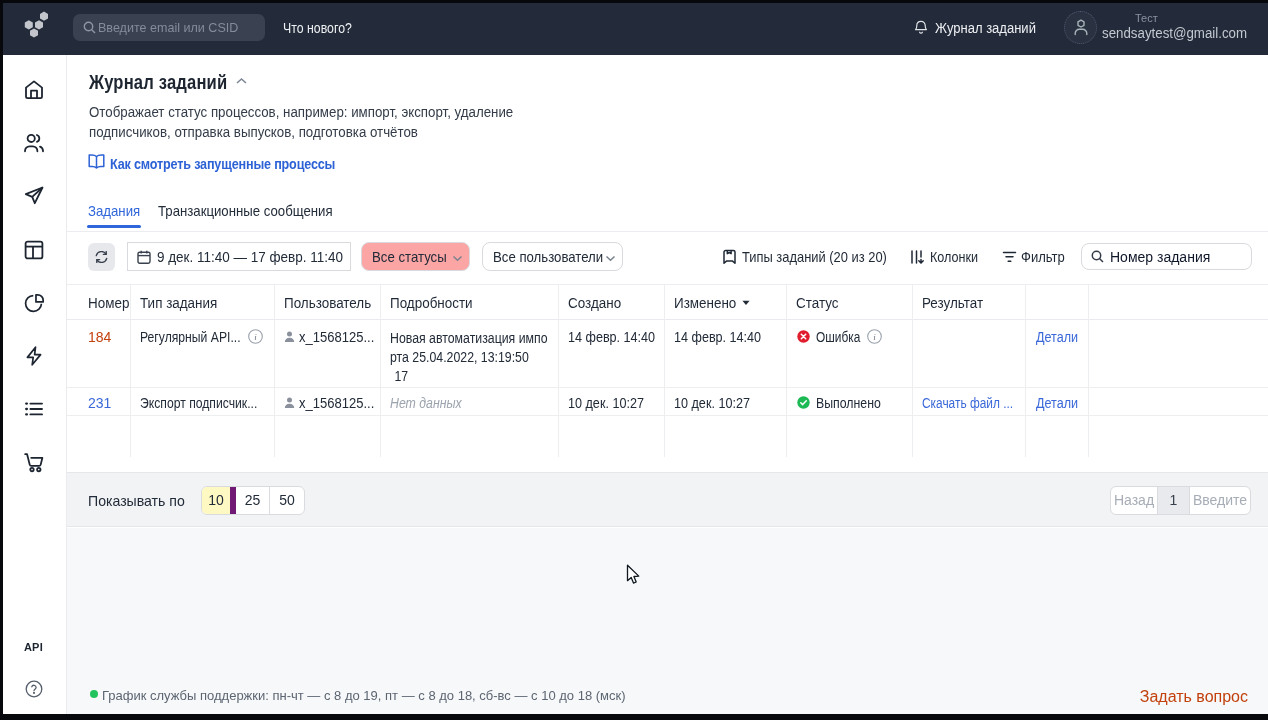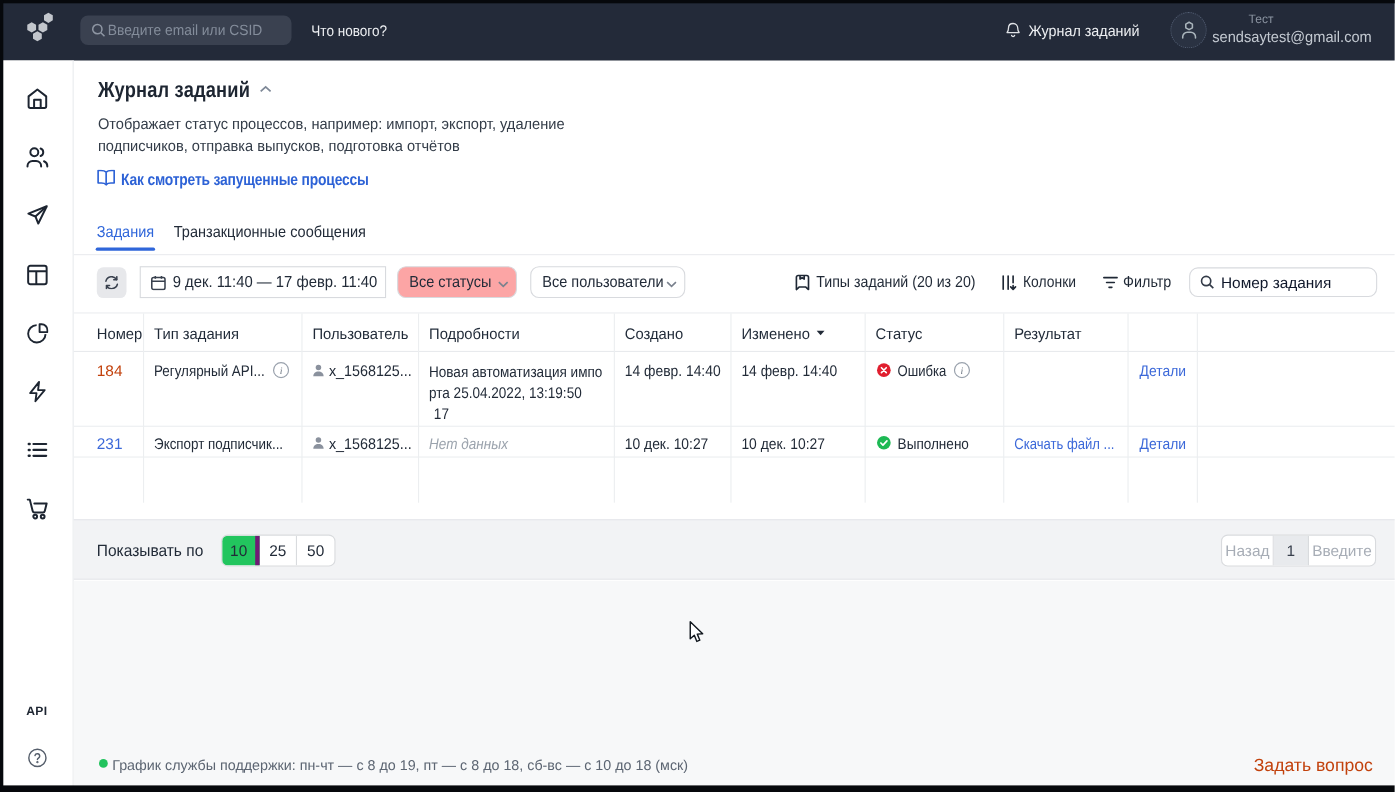--- a/index.html
+++ b/index.html
@@ -254,21 +254,21 @@
   <circle cx="6.5" cy="6.5" r="6.2" fill="#1db954"></circle>
   <path d="M3.8 6.7l1.9 1.9 3.6-3.8" stroke="#fff" stroke-width="1.5" fill="none" stroke-linecap="round" stroke-linejoin="round"></path>
 </svg>
 <div class="abs t s88" style="left:816px;top:395px;font-size:14px;color:#222b38;">Выполнено</div>
 <div class="abs t s85" style="left:922px;top:395px;font-size:14px;color:#3b68d9;">Скачать файл ...</div>
 <div class="abs t s90" style="left:1036px;top:395px;font-size:14px;color:#3b68d9;">Детали</div>
 
 <div class="abs" style="left:67px;top:472px;width:1201px;height:55px;background:#f2f3f5;border-top:1px solid #e5e7ea;border-bottom:1px solid #e5e7ea;"></div>
 <div class="abs t s94" style="left:88px;top:492px;font-size:15px;color:#222b38;">Показывать по</div>
 <div class="abs" style="left:201px;top:486px;height:29px;display:flex;border:1px solid #d9dbde;border-radius:6px;overflow:hidden;background:#fff;">
-  <div style="width:34px;line-height:27px;text-align:center;font-size:14px;color:#222b38;background:#22c55e;border-right:4px solid #701a75;">10</div>
+  <div style="width:34px;line-height:27px;text-align:center;font-size:14px;color:#222b38;background:#fef9c3;border-right:6px solid #701a75;">10</div>
   <div style="width:34px;line-height:27px;text-align:center;font-size:14px;color:#222b38;border-right:1px solid #d9dbde;">25</div>
   <div style="width:34px;line-height:27px;text-align:center;font-size:14px;color:#222b38;">50</div>
 </div>
 <div class="abs" style="left:1110px;top:486px;height:29px;display:flex;border:1px solid #d9dbde;border-radius:6px;overflow:hidden;background:#fff;">
   <div style="width:47px;line-height:27px;text-align:center;font-size:14px;color:#a7adb6;border-right:1px solid #d9dbde;">Назад</div>
   <div style="width:32px;line-height:27px;text-align:center;font-size:14px;color:#39404d;background:#e8eaed;border-right:1px solid #d9dbde;">1</div>
   <div style="width:60px;line-height:27px;text-align:center;font-size:14px;color:#a7adb6;">Введите</div>
 </div>
 
 <div class="abs" style="left:67px;top:528px;width:1201px;height:186px;background:#f7f8f9;"></div>

